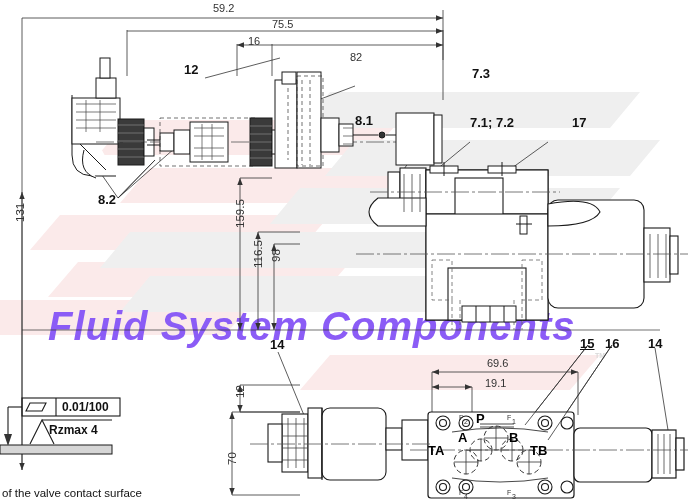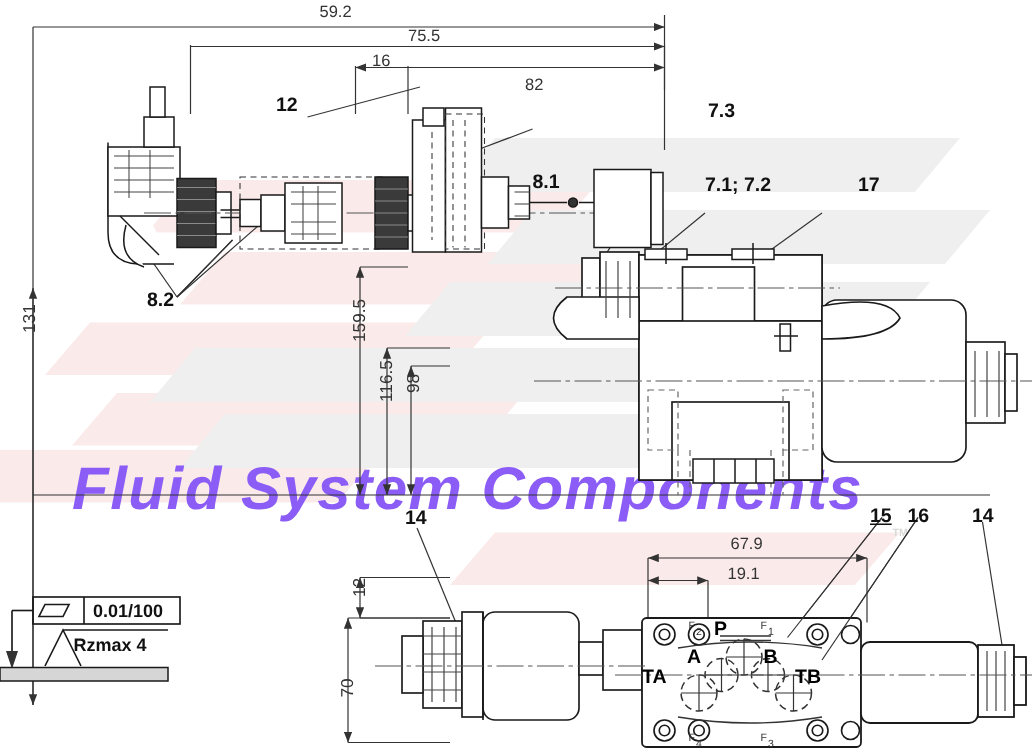--- a/index.html
+++ b/index.html
@@ -364,21 +364,21 @@
   <div class="dimv" style="left:252px;top:268px;">116.5</div>
   <div class="dimv" style="left:270px;top:262px;">98</div>
 
   <div class="lbl" style="left:184px;top:62px;">12</div>
   <div class="lbl" style="left:355px;top:76px;margin-top:37px;">8.1</div>
   <div class="lbl" style="left:98px;top:192px;">8.2</div>
   <div class="lbl" style="left:472px;top:66px;">7.3</div>
   <div class="lbl" style="left:470px;top:115px;">7.1; 7.2</div>
   <div class="lbl" style="left:551px;top:115px;margin-left:21px;">17</div>
 
-  <div class="dim" style="left:487px;top:357px;">67.9</div>
+  <div class="dim" style="left:487px;top:357px;">69.6</div>
   <div class="dim" style="left:485px;top:377px;">19.1</div>
   <div class="dimv" style="left:234px;top:398px;">12</div>
   <div class="dimv" style="left:226px;top:465px;">70</div>
 
   <div class="lbl" style="left:270px;top:337px;">14</div>
   <div class="lbl" style="left:580px;top:336px;text-decoration:underline;">15</div>
   <div class="lbl" style="left:605px;top:336px;">16</div>
   <div class="lbl" style="left:648px;top:336px;">14</div>
 
   <div class="port" style="left:428px;top:443px;">TA</div>
@@ -391,14 +391,15 @@
   <div class="fsub" style="left:464px;top:418px;">2</div>
   <div class="fsub" style="left:507px;top:414px;">F</div>
   <div class="fsub" style="left:512px;top:418px;">1</div>
   <div class="fsub" style="left:459px;top:489px;">F</div>
   <div class="fsub" style="left:464px;top:493px;">4</div>
   <div class="fsub" style="left:507px;top:489px;">F</div>
   <div class="fsub" style="left:512px;top:493px;">3</div>
 
   <div class="gdt" style="left:62px;top:400px;">0.01/100</div>
   <div class="gdt" style="left:49px;top:423px;">Rzmax  4</div>
+  <div class="note" style="left:2px;top:486px;">of the valve contact surface</div>
 
 </div>
 
 </body></html>

